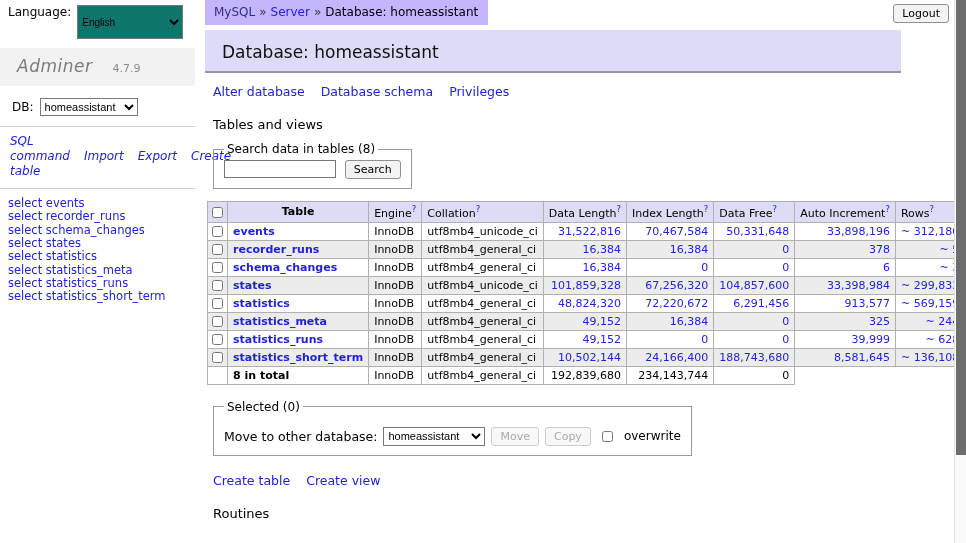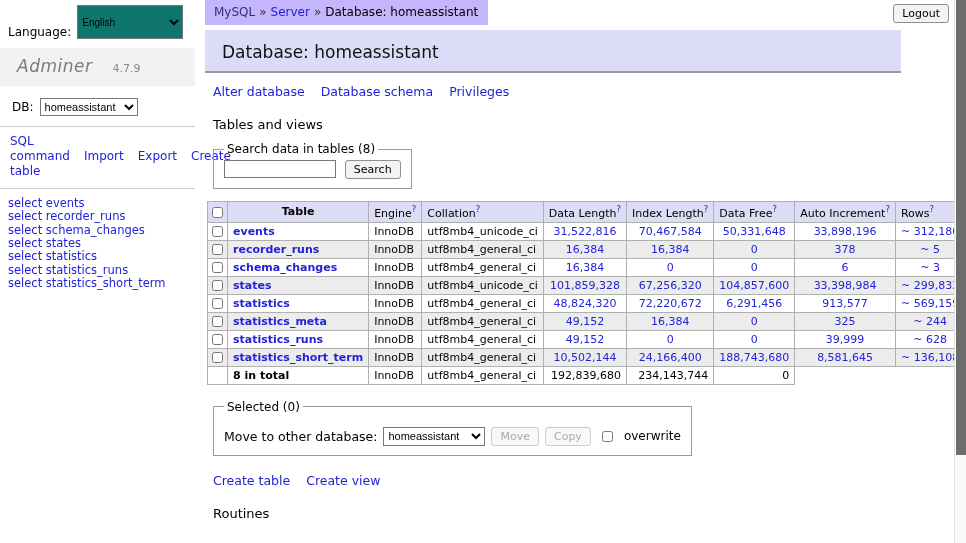--- a/index.html
+++ b/index.html
@@ -16,29 +16,29 @@
   body{
     font-family:"DejaVu Sans","Liberation Sans",sans-serif;
     font-size:12px;color:#000;background:#fff;
   }
   #app{position:relative;width:966px;height:543px;background:#fff;overflow:hidden;}
 
   a.lnk{color:var(--link);text-decoration:none;cursor:pointer;}
 
   
   .sidebar{position:absolute;left:0;top:0;width:195px;}
-  .lang-row{padding:5px 0 0 8px;display:flex;align-items:flex-end;gap:6px;}
+  .lang-row{padding:5px 0 0 8px;display:flex;align-items:flex-start;gap:6px;}
   .lang-row select{width:106px;font-size:10px;height:34px;border:1px solid #777;background:#0f766e;}
   .app-header{margin-top:9px;background:#f2f2f2;padding:8px 0 10px 17px;}
   .app-name{font-style:italic;font-size:17px;color:#7b7b7b;letter-spacing:.5px;}
   .app-version{font-size:11px;color:#8a8a8a;margin-left:20px;}
   .db-row{margin:12px 0 10px 12px;display:flex;align-items:center;gap:6px;}
   .db-row select{width:98px;font-size:11px;height:18px;border:1px solid #777;background:#fff;}
   .menu-links{border-top:1px solid #ccc;padding:7px 14px 9px 10px;width:195px;}
-  .menu-links a{margin-right:14px;font-size:12px;line-height:1.25;}
+  .menu-links a{margin-right:14px;font-size:12px;line-height:1.25;font-style:italic;}
   .table-links{border-top:1px solid #ccc;padding:8px 0 0 8px;}
   .table-links a{display:block;font-size:11.5px;line-height:1.16;}
 
   
   .breadcrumb{position:absolute;left:205px;top:0;background:#c4b5fd;padding:5px 10px 6px 9px;font-size:12px;white-space:nowrap;}
   .breadcrumb .root{color:var(--navy);}
   .breadcrumb .sep{color:#333;margin:0 4px;}
   .logout-btn{position:absolute;top:4px;right:17px;}
 
   button{
@@ -68,21 +68,21 @@
   table{border-collapse:collapse;margin:12px 0 0 2px;font-size:11px;table-layout:fixed;}
   th,td{border:1px solid var(--border);padding:2px 5px;height:17px;white-space:nowrap;overflow:hidden;}
   thead th,thead td{background:var(--thead-bg);font-weight:400;text-align:left;}
   thead .c-tablehead{font-weight:bold;text-align:center;}
   sup{color:var(--link);font-size:8.5px;cursor:pointer;}
   tbody th{font-weight:400;text-align:left;}
   tr.alt th,tr.alt td{background:var(--stripe);}
   .c-check{text-align:center;padding:1px 3px;}
   input[type=checkbox]{width:11px;height:11px;margin:1px;vertical-align:middle;}
   .c-name a{font-weight:bold;}
-  .num{text-align:center;color:var(--link);}
+  .num{text-align:right;color:var(--link);}
   .num-dark{text-align:right;color:#000;}
   .total th{font-weight:bold;}
 
   .selected-fs{margin-top:15px;}
   .sel-buttons{margin-top:4px;}
   .sel-buttons button{margin-right:5px;}
   .move-row{margin-top:9px;display:flex;align-items:center;gap:6px;font-size:12.5px;}
   .move-row select{width:102px;font-size:11px;height:19px;border:1px solid #777;background:#fff;}
   .move-row .ow{display:flex;align-items:center;gap:10px;font-size:12px;margin-left:4px;}
 
@@ -116,20 +116,21 @@
       </select>
     </div>
 
     <div class="menu-links"><a class="lnk">SQL command</a><a class="lnk">Import</a><a class="lnk">Export</a><a class="lnk">Create table</a></div>
     <div class="table-links">
         <a class="lnk">select events</a>
         <a class="lnk">select recorder_runs</a>
         <a class="lnk">select schema_changes</a>
         <a class="lnk">select states</a>
         <a class="lnk">select statistics</a>
+        <a class="lnk">select statistics_meta</a>
         <a class="lnk">select statistics_runs</a>
         <a class="lnk">select statistics_short_term</a>
       </div>
   </div>
 
   <div class="breadcrumb">
     <a class="lnk root">MySQL</a><span class="sep">»</span><a class="lnk">Server</a><span class="sep">»</span><span>Database: homeassistant</span>
   </div>
 
   <button class="logout-btn">Logout</button>

